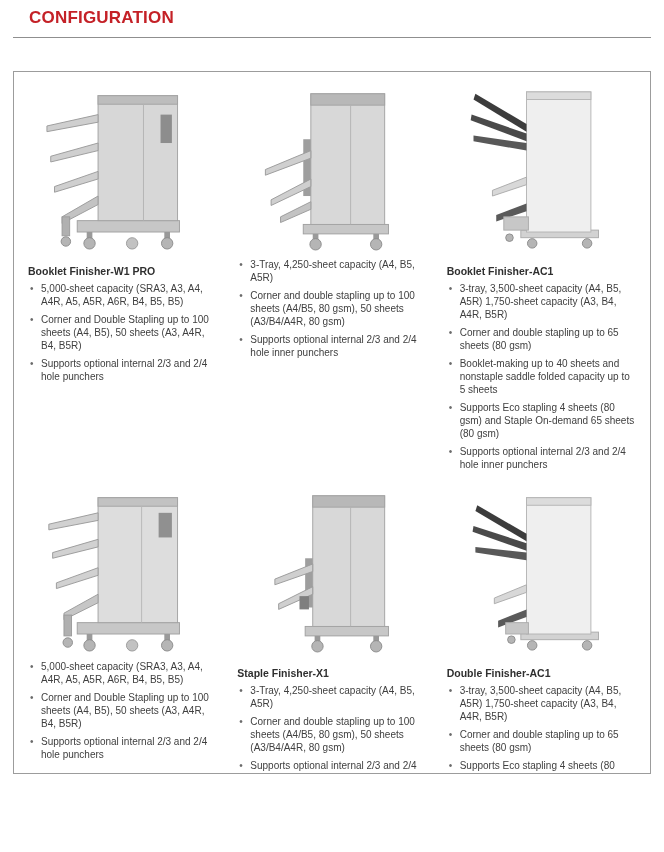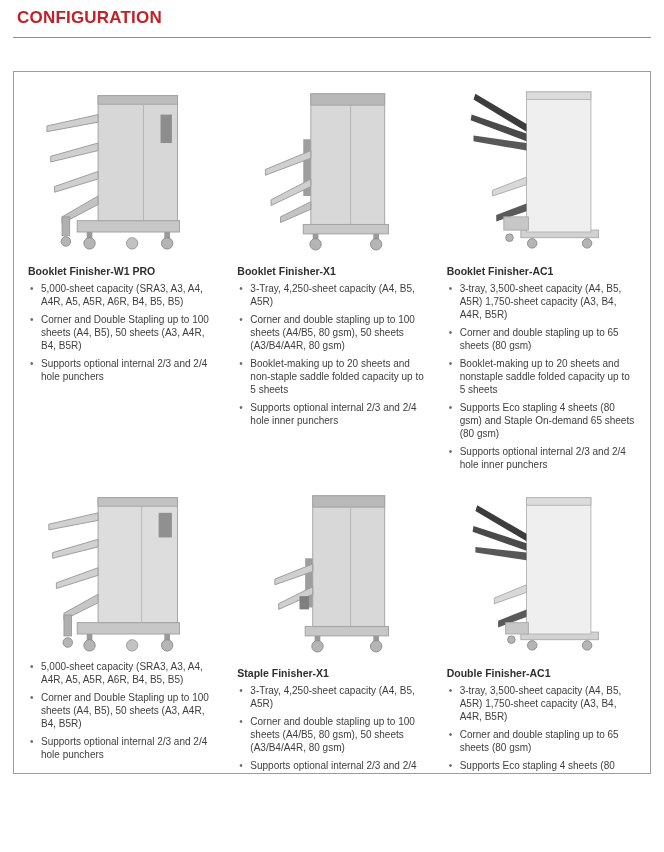--- a/index.html
+++ b/index.html
@@ -7,21 +7,21 @@
   body {
     width: 664px;
     height: 852px;
     background: #ffffff;
     font-family: "Liberation Sans", sans-serif;
     color: #3d3d3d;
     overflow: hidden;
   }
   .header { padding: 8px 13px 0 13px; }
   .page-title {
-    margin: 0 0 9px 4px;
+    margin: 0 0 9px 16px;
     font-size: 17px;
     font-weight: bold;
     letter-spacing: 0.2px;
     color: var(--accent, #c42127);
   }
   .header-rule {
     height: 1px;
     background: #8f8f8f;
     margin: 0 13px;
   }
@@ -123,25 +123,23 @@
           <circle cx="147" cy="171" r="6" fill="#b5b5b5" stroke="#8c8c8c"></circle>
           <rect x="78" y="12" width="78" height="138" fill="#d8d8d8" stroke="#a3a3a3"></rect>
           <rect x="78" y="12" width="78" height="12" fill="#b8b8b8" stroke="#a3a3a3"></rect>
           <line x1="120" y1="24" x2="120" y2="150" stroke="#b3b3b3"></line>
           <rect x="70" y="60" width="8" height="60" fill="#9e9e9e"></rect>
           <polygon points="78,72 30,92 30,98 78,80" fill="#cfcfcf" stroke="#9b9b9b"></polygon>
           <polygon points="78,102 36,124 36,130 78,110" fill="#cfcfcf" stroke="#9b9b9b"></polygon>
           <polygon points="78,126 46,142 46,148 78,134" fill="#c3c3c3" stroke="#9b9b9b"></polygon>
         </svg>
       </div>
-      <h3 class="product-name">Booklet Finisher-X1</h3>
       <ul class="specs">
         <li>3-Tray, 4,250-sheet capacity (A4, B5, A5R)</li>
         <li>Corner and double stapling up to 100 sheets (A4/B5, 80 gsm), 50 sheets (A3/B4/A4R, 80 gsm)</li>
-        <li>Booklet-making up to 20 sheets and non-staple saddle folded capacity up to 5 sheets</li>
         <li>Supports optional internal 2/3 and 2/4 hole inner punchers</li>
       </ul>
     </div>
 
     <div class="cell">
       <div class="product-image">
         <svg width="192" height="176" viewBox="0 0 200 185">
           <rect x="78" y="156" width="82" height="8" fill="#d2d2d2" stroke="#ababab"></rect>
           <circle cx="90" cy="170" r="5" fill="#b5b5b5" stroke="#8c8c8c"></circle>
           <circle cx="148" cy="170" r="5" fill="#b5b5b5" stroke="#8c8c8c"></circle>
@@ -153,21 +151,21 @@
           <polygon points="84,100 48,114 48,120 84,108" fill="#d8d8d8" stroke="#ababab"></polygon>
           <polygon points="84,128 52,140 52,147 84,136" fill="#5a5a5a"></polygon>
           <rect x="60" y="142" width="26" height="14" fill="#c7c7c7" stroke="#ababab"></rect>
           <circle cx="66" cy="164" r="4" fill="#b5b5b5" stroke="#8c8c8c"></circle>
         </svg>
       </div>
       <h3 class="product-name">Booklet Finisher-AC1</h3>
       <ul class="specs">
         <li>3-tray, 3,500-sheet capacity (A4, B5, A5R) 1,750-sheet capacity (A3, B4, A4R, B5R)</li>
         <li>Corner and double stapling up to 65 sheets (80 gsm)</li>
-        <li>Booklet-making up to 20 sheets and nonstaple saddle folded capacity up to 5 sheets</li>
+        <li>Booklet-making up to 40 sheets and nonstaple saddle folded capacity up to 5 sheets</li>
         <li>Supports Eco stapling 4 sheets (80 gsm) and Staple On-demand 65 sheets (80 gsm)</li>
         <li>Supports optional internal 2/3 and 2/4 hole inner punchers</li>
       </ul>
     </div>
 
     <div class="cell">
       <div class="product-image">
         <svg width="192" height="176" viewBox="0 0 200 185">
           <rect x="52" y="146" width="108" height="12" fill="#c7c7c7" stroke="#a0a0a0"></rect>
           <rect x="62" y="158" width="6" height="8" fill="#9a9a9a"></rect>

